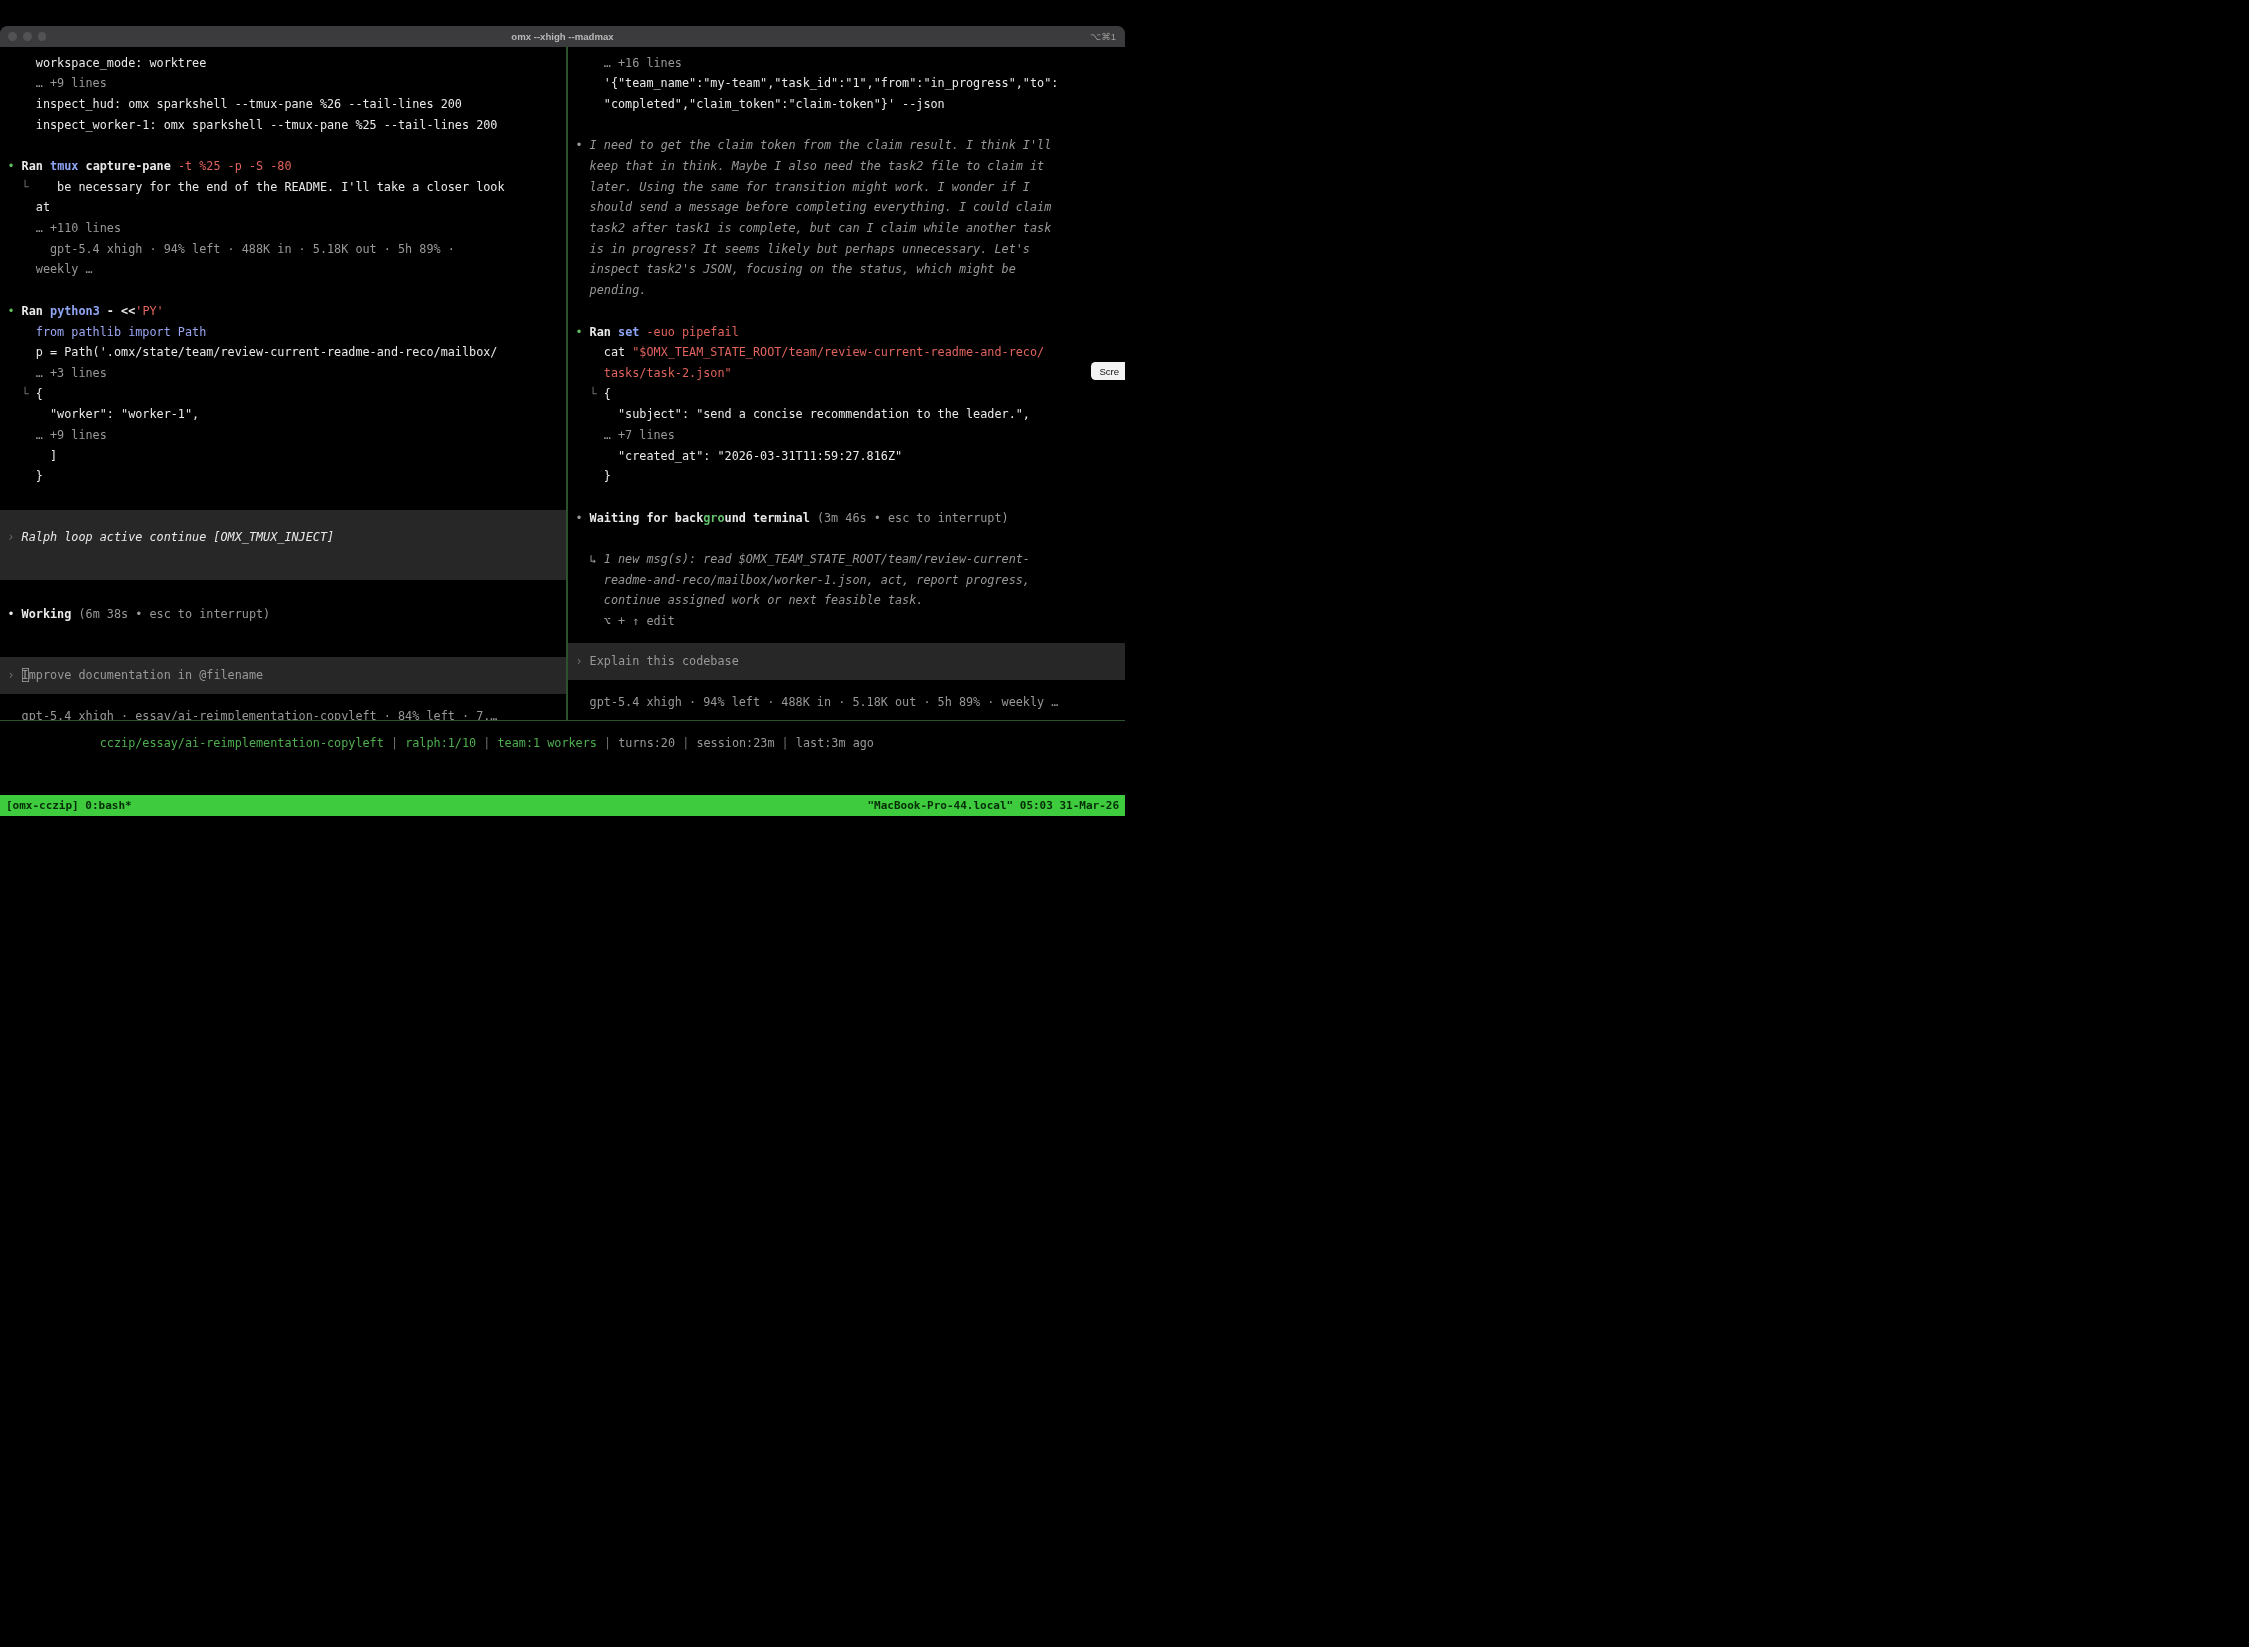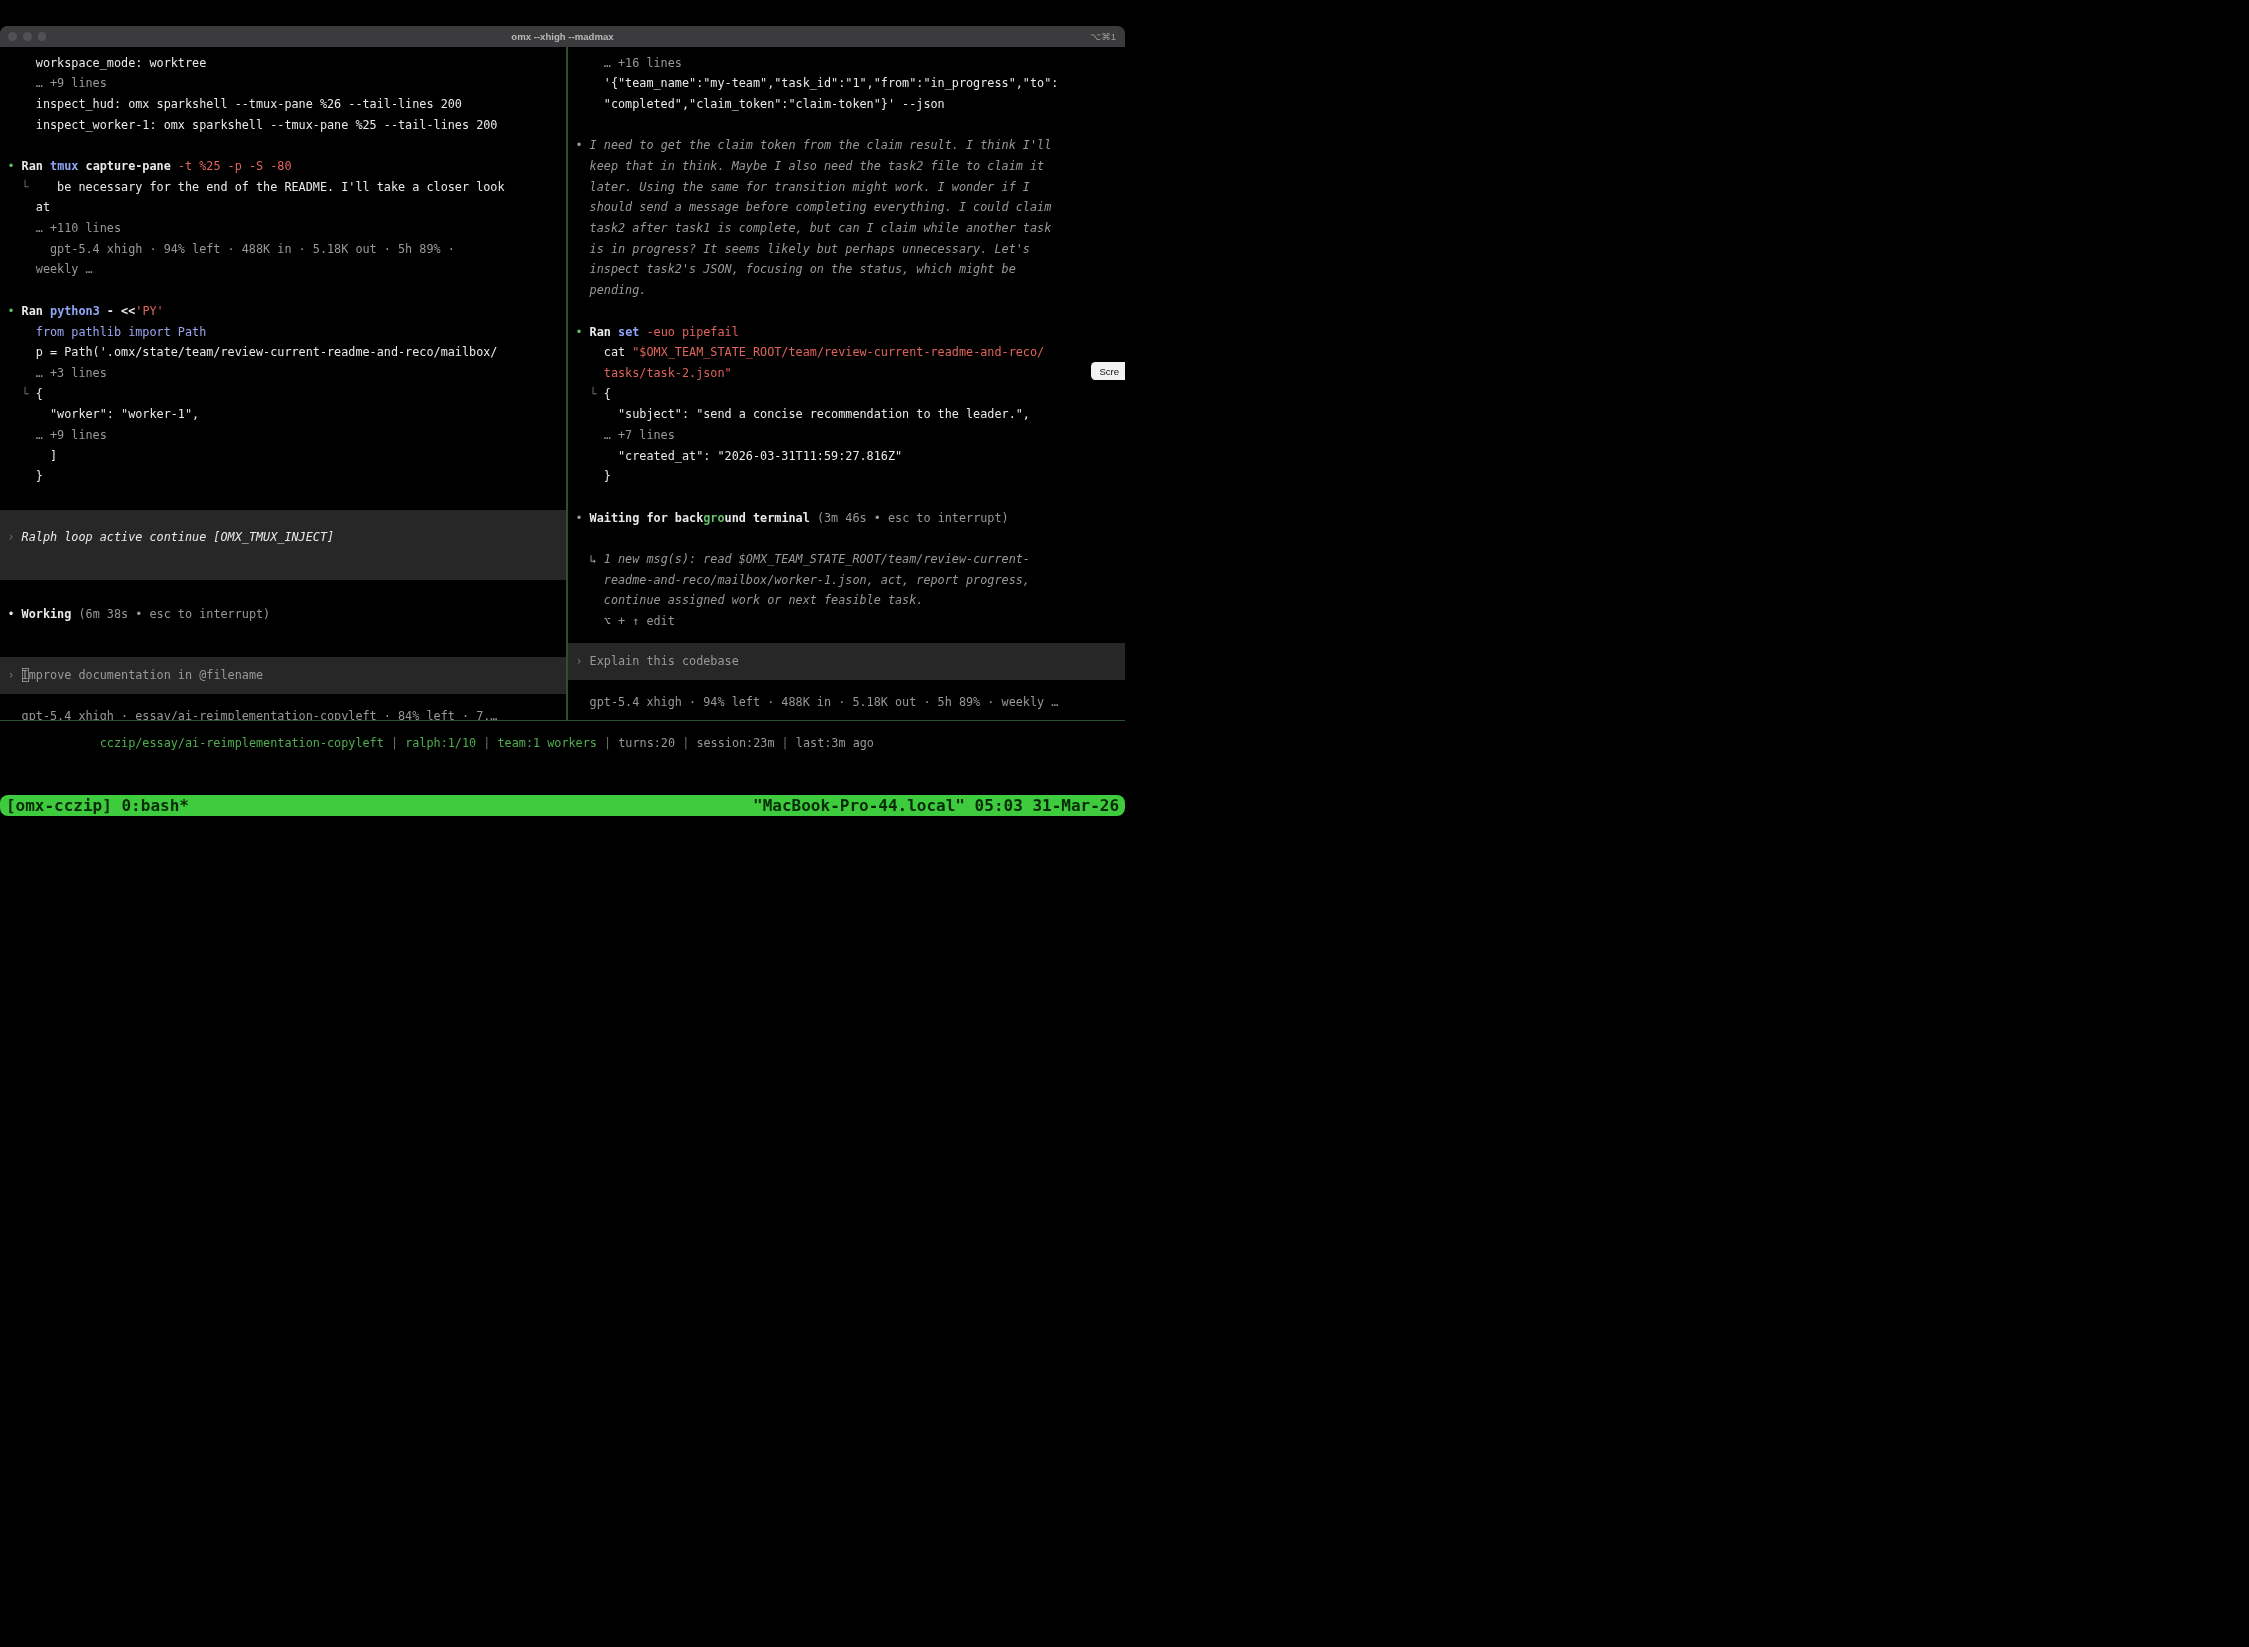--- a/index.html
+++ b/index.html
@@ -53,23 +53,23 @@
   .tline { white-space:pre; height:20.7px; overflow:hidden; }
   .band { background:#272727; margin-left:-7.4px; margin-right:-7.4px;
           padding-left:7.4px; padding-right:7.4px; height:auto; }
   .cursor { box-shadow: inset 0 0 0 0.7px #a8a8a8; }
 
   
   .omx-line { position:absolute; left:7.4px; right:0; top:707px; height:20.7px;
               font-family:"DejaVu Sans Mono", monospace; font-size:11.8px; line-height:20.7px;
               white-space:pre; overflow:hidden; }
   .tmuxbar { position:absolute; left:0; right:0; top:769px; height:20.7px; background:var(--tmux);
-             color:#062c06; font-family:"DejaVu Sans Mono", monospace; font-size:16px;
+             color:#062c06; font-family:"DejaVu Sans Mono", monospace; font-size:11px;
              font-weight:bold; display:flex; align-items:center; justify-content:space-between;
-             padding:0 5.9px; white-space:pre;border-radius:8px; }
+             padding:0 5.9px; white-space:pre; }
 
   
   .shot { position:absolute; right:0; top:362px; background:#f2f2f2; color:#111;
           font-size:9.6px; padding:3.7px 5.9px 3.7px 8px; border-radius:4.4px 0 0 4.4px; z-index:5; }
 </style>
 </head>
 <body>
 
 <div class="menubar">
   <div class="menus">

